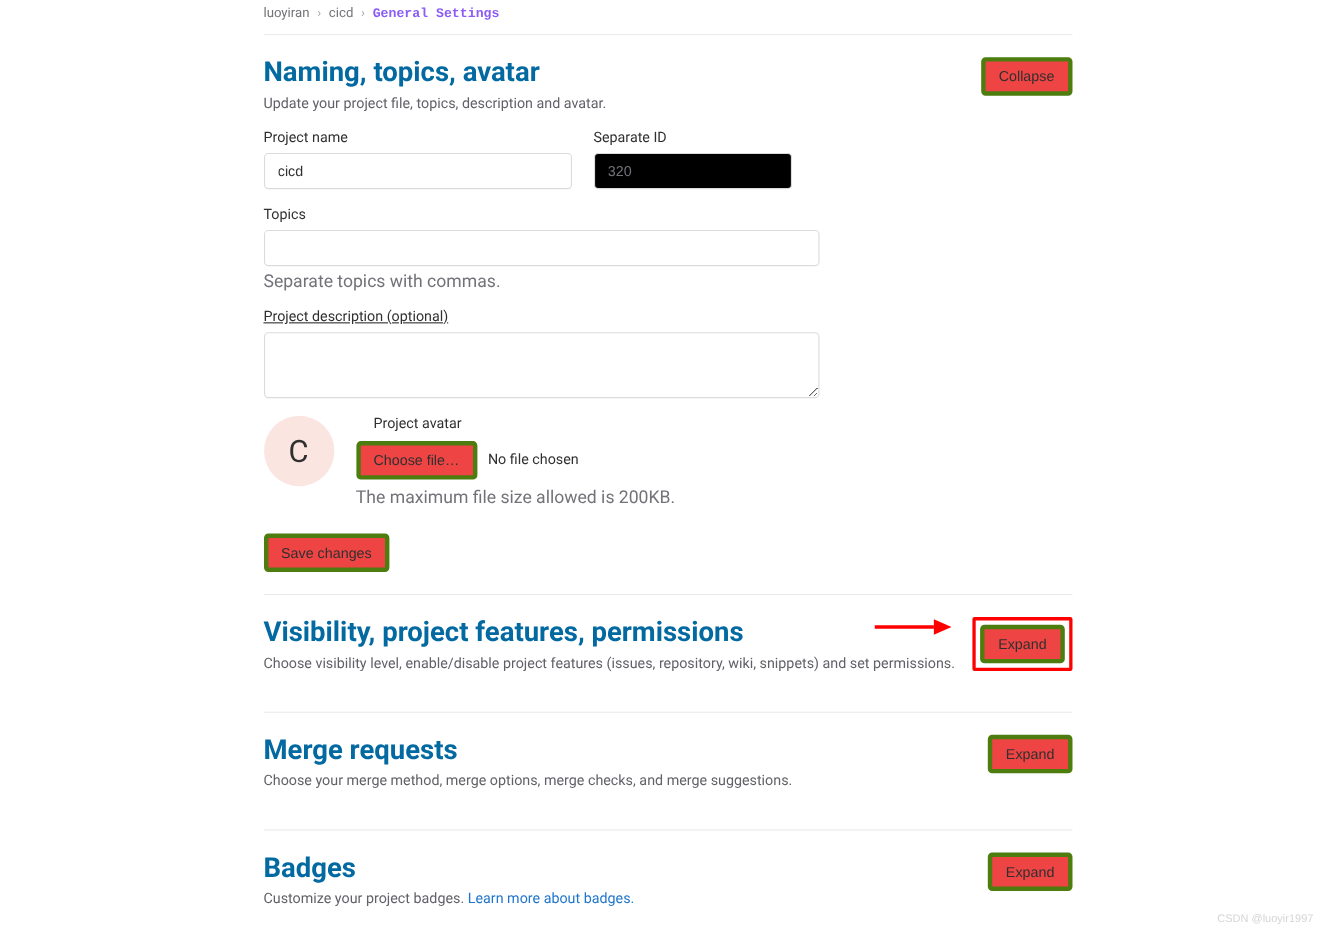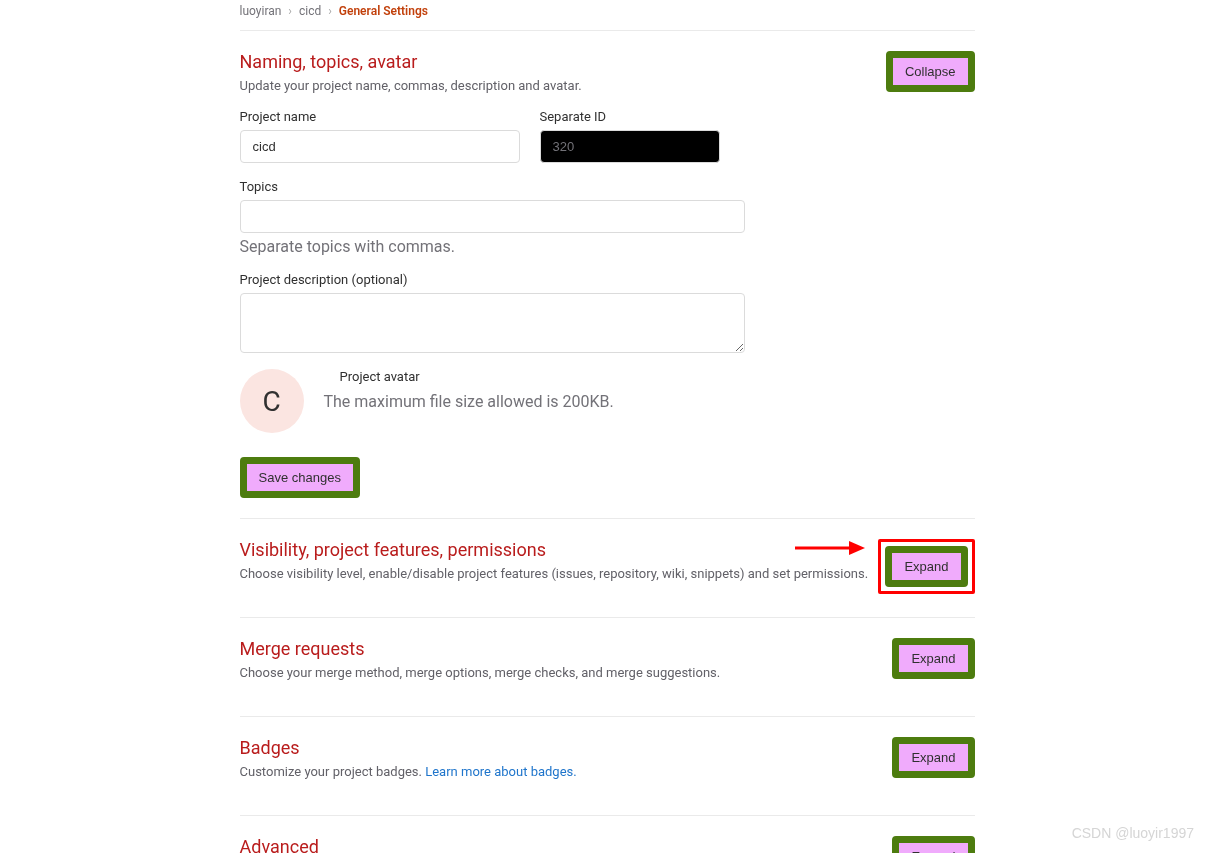--- a/index.html
+++ b/index.html
@@ -22,57 +22,58 @@
       padding: 4px 0 12px 0;
       font-size: 12px;
       color: #737278;
       border-bottom: 1px solid #eaeaea;
     }
     .breadcrumb a {
       color: #737278;
       text-decoration: none;
     }
     .breadcrumb .current {
-      color: #c2410c;
+      color: #8b5cf6;
       font-weight: 600;
+      font-family: Liberation Mono, monospace;
     }
     .breadcrumb .sep {
       margin: 0 4px;
       color: #a8a8a8;
     }
     .section {
       padding: 20px 0;
       border-bottom: 1px solid #eaeaea;
     }
     .section.nobottom {
       border-bottom: none;
     }
     .section-header {
       display: flex;
       justify-content: space-between;
       align-items: flex-start;
     }
     .section-header h2 {
-      font-size: 18px;
-      font-weight: 400;
-      color: #b91c1c;
+      font-size: 25px;
+      font-weight: 700;
+      color: #0369a1;
       margin-bottom: 6px;
     }
     .section-desc {
       font-size: 13px;
       color: #626168;
       margin-bottom: 16px;
     }
     .section-desc a {
       color: #1f75cb;
       text-decoration: none;
     }
     .btn {
-      background: #f0abfc;
-      border: 7px solid #4d7c0f;
+      background: #ef4444;
+      border: 4px solid #4d7c0f;
       border-radius: 4px;
       padding: 6px 12px;
       font-size: 13px;
       color: #303030;
       cursor: pointer;
       white-space: nowrap;
     }
     .form-row {
       display: flex;
       gap: 20px;
@@ -153,21 +154,21 @@
     .highlight-box {
       border: 3px solid #ff0000;
       border-radius: 2px;
       padding: 4px;
       display: inline-block;
     }
     .watermark {
       position: fixed;
       bottom: 12px;
       right: 20px;
-      font-size: 14px;
+      font-size: 10px;
       color: #d5d5d5;
       font-family: Arial, sans-serif;
     }
     .section-with-arrow {
       position: relative;
     }
     .red-arrow {
       position: absolute;
       right: 110px;
       top: 17px;
@@ -182,21 +183,21 @@
     <span class="sep">›</span>
     <a href="#">cicd</a>
     <span class="sep">›</span>
     <span class="current">General Settings</span>
   </div>
 
   <div class="section">
     <div class="section-header">
       <div>
         <h2>Naming, topics, avatar</h2>
-        <p class="section-desc">Update your project name, commas, description and avatar.</p>
+        <p class="section-desc">Update your project file, topics, description and avatar.</p>
       </div>
       <button class="btn">Collapse</button>
     </div>
 
     <div class="form-row">
       <div class="form-group" style="width:280px;">
         <label class="form-label">Project name</label>
         <input class="form-input" type="text" value="cicd" style="">
       </div>
       <div class="form-group" style="width:180px;">
@@ -204,31 +205,35 @@
         <input class="form-input" type="text" readonly="" value="320" style="">
       </div>
     </div>
 
     <div class="form-group" style="margin-bottom:16px; width:505px;">
       <label class="form-label">Topics</label>
       <input class="form-input fullwidth" type="text" style="">
       <div class="help-text">Separate topics with commas.</div>
     </div>
 
-    <div class="form-group" style="margin-bottom:8px; width:505px;">
+    <div class="form-group" style="margin-bottom:8px; width:505px;text-decoration:underline;">
       <label class="form-label">Project description (optional)</label>
       <textarea class="form-textarea" style=""></textarea>
     </div>
 
     <div class="avatar-section">
       <div class="avatar-circle">
         <span>C</span>
       </div>
       <div class="avatar-info">
         <div class="form-label">Project avatar</div>
+        <div class="file-row">
+          <button class="btn">Choose file…</button>
+          <span class="file-status">No file chosen</span>
+        </div>
         <div class="help-text">The maximum file size allowed is 200KB.</div>
       </div>
     </div>
 
     <button class="btn">Save changes</button>
   </div>
 
   <div class="section section-with-arrow">
     <svg class="red-arrow" width="70" height="24">
       <line x1="0" y1="12" x2="54" y2="12" stroke="#ff0000" stroke-width="3"></line>

